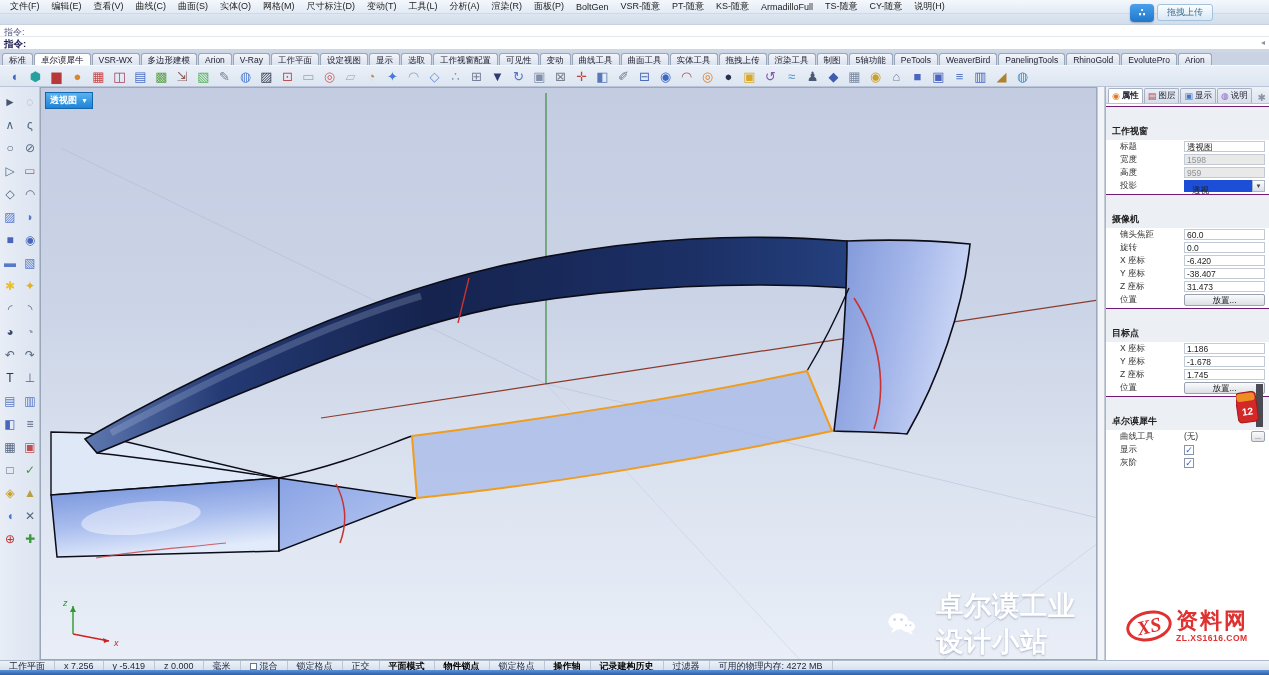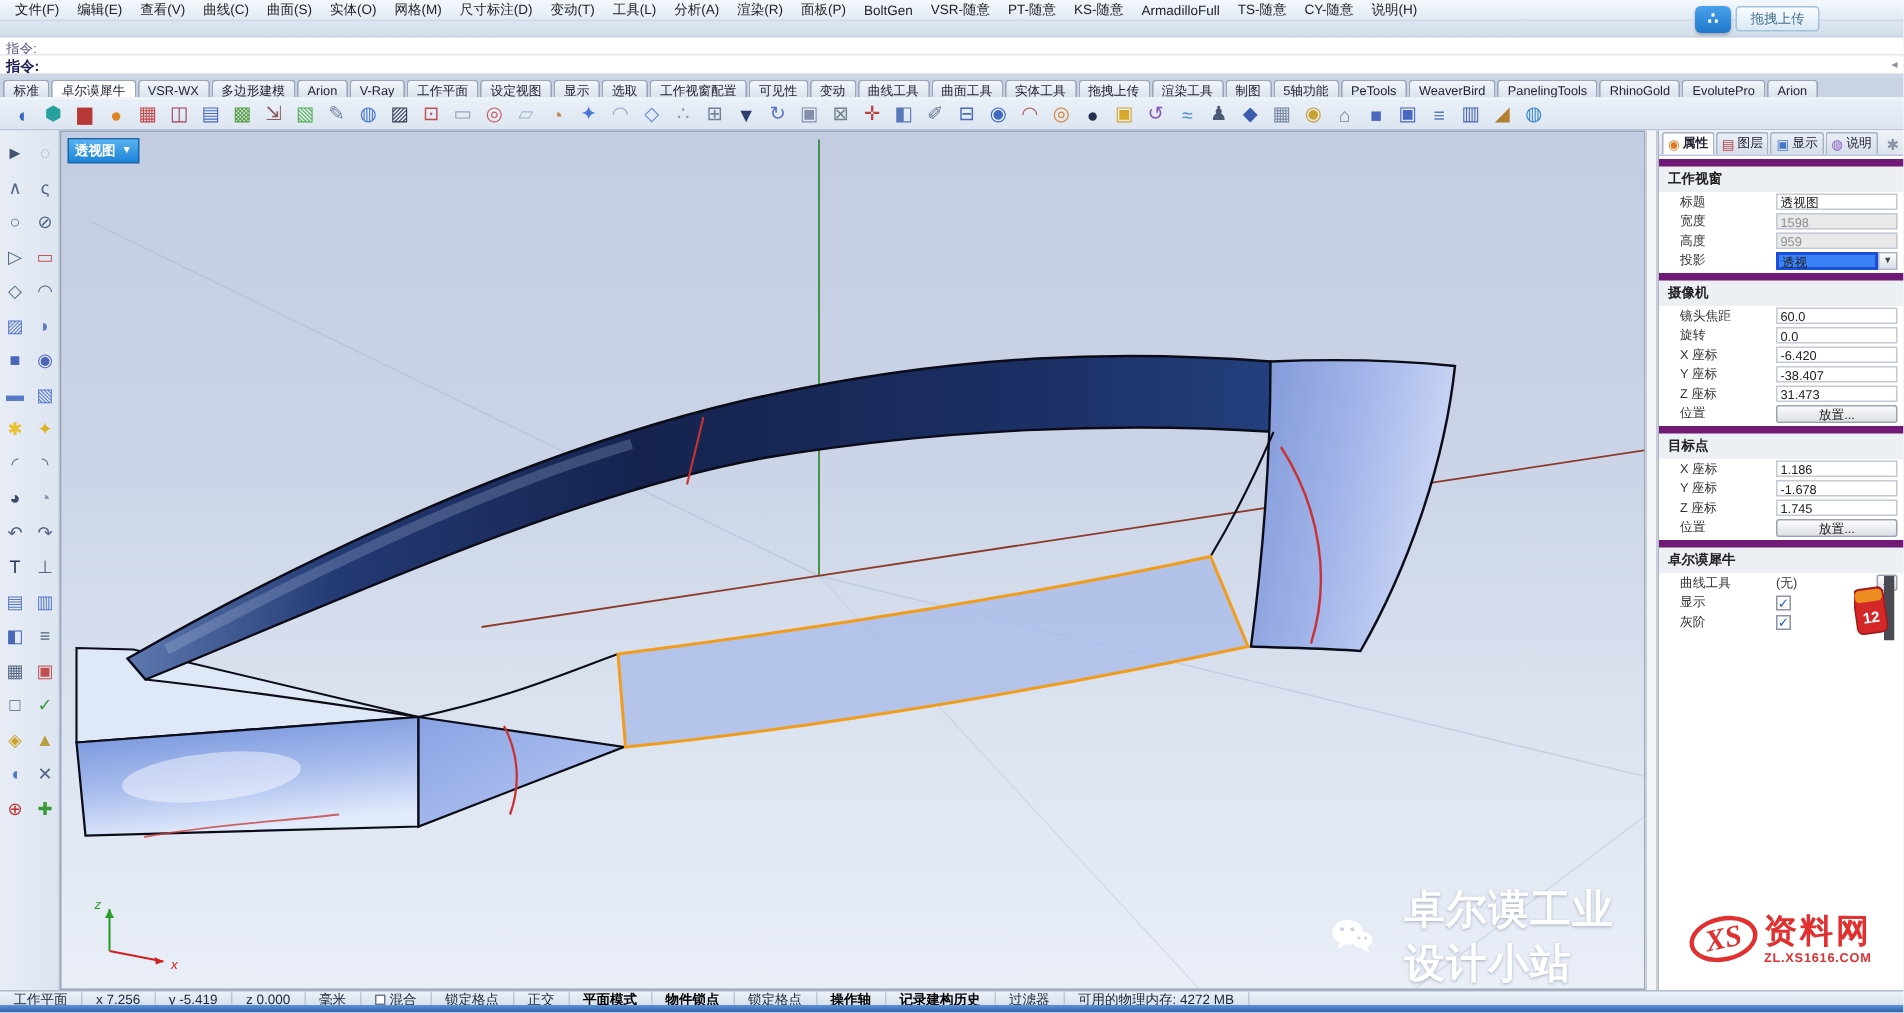--- a/index.html
+++ b/index.html
@@ -73,29 +73,29 @@
     border-left:1px solid #aab4c4; }
   #ptabs { display:flex; align-items:flex-end; height:17px; background:linear-gradient(#eef2f8,#dde4ee);
     border-bottom:1px solid #b8c2d2; padding-left:2px; }
   .ptab { display:flex; align-items:center; gap:2px; font-size:8.5px; color:#223;
     border:1px solid #a8b2c2; border-bottom:none; border-radius:2px 2px 0 0;
     padding:1px 3px; margin-right:1px; background:linear-gradient(#e9eef6,#d6deea); height:15px; }
   .ptab.active { background:#fff; font-weight:bold; }
   .ptab .pticon { font-size:9px; }
   #pgear { margin-left:auto; margin-right:3px; color:#8a94a4; font-size:10px; }
   .psection-header { font-size:9px; font-weight:bold; color:#222; background:#eceff4;
-    border-top:5px solid #701a75; padding:2px 0 2px 6px; margin-top:2px; }
+    border-top:1px solid #701a75; padding:18px 0 2px 6px; margin-top:2px; }
   .prow { display:flex; align-items:center; height:13px; padding-left:14px; padding-right:4px; }
   .plabel { font-size:8.5px; color:#333; width:64px; flex-shrink:0; }
   .pfield { flex:1; height:11px; font-size:8.5px; color:#222; background:#fff;
     border:1px solid #c2cad6; padding:0 2px; line-height:10px; overflow:hidden; }
   .pfield.disabled { background:#e9e9ea; color:#8f8f92; }
   .pselwrap { flex:1; display:flex; }
   .psel { flex:1; height:12px; font-size:8.5px; color:#222; background:#3b82f6;
-    border:2px solid #1d4ed8; padding:0 2px; line-height:11px; }
+    border:6px solid #1d4ed8; padding:0 2px; line-height:11px;font-family:Liberation Mono, monospace; }
   .pselarr { width:13px; height:12px; background:linear-gradient(#fdfdfe,#d8dee8);
     border:1px solid #aab4c4; font-size:6px; color:#444; display:flex; align-items:center; justify-content:center; }
   .pbtn { flex:1; height:12px; font-size:8.5px; color:#222; text-align:center;
     background:linear-gradient(#fafbfc,#dcdfe4); border:1px solid #9aa2b0; border-radius:2px; line-height:11px; }
   .pfile { flex:1; font-size:8.5px; color:#333; }
   .pfilebtn { width:14px; height:11px; font-size:7px; color:#444; text-align:center;
     background:linear-gradient(#fafbfc,#dcdfe4); border:1px solid #9aa2b0; border-radius:2px; line-height:10px; }
   .pcheck { width:10px; height:10px; background:#fff; border:1px solid #8a94a6; font-size:9px;
     color:#2b63c6; line-height:9px; text-align:center; }
 

